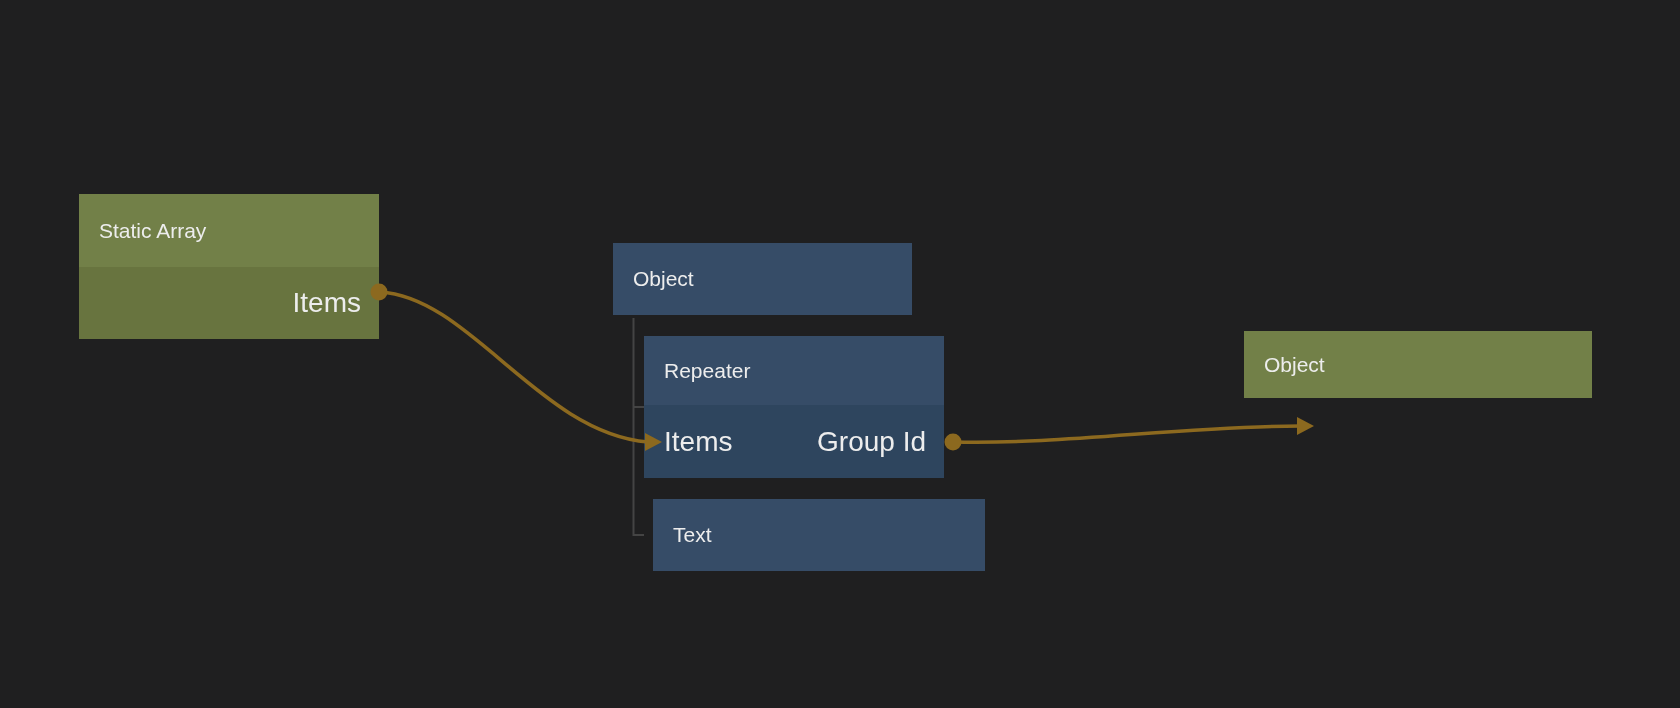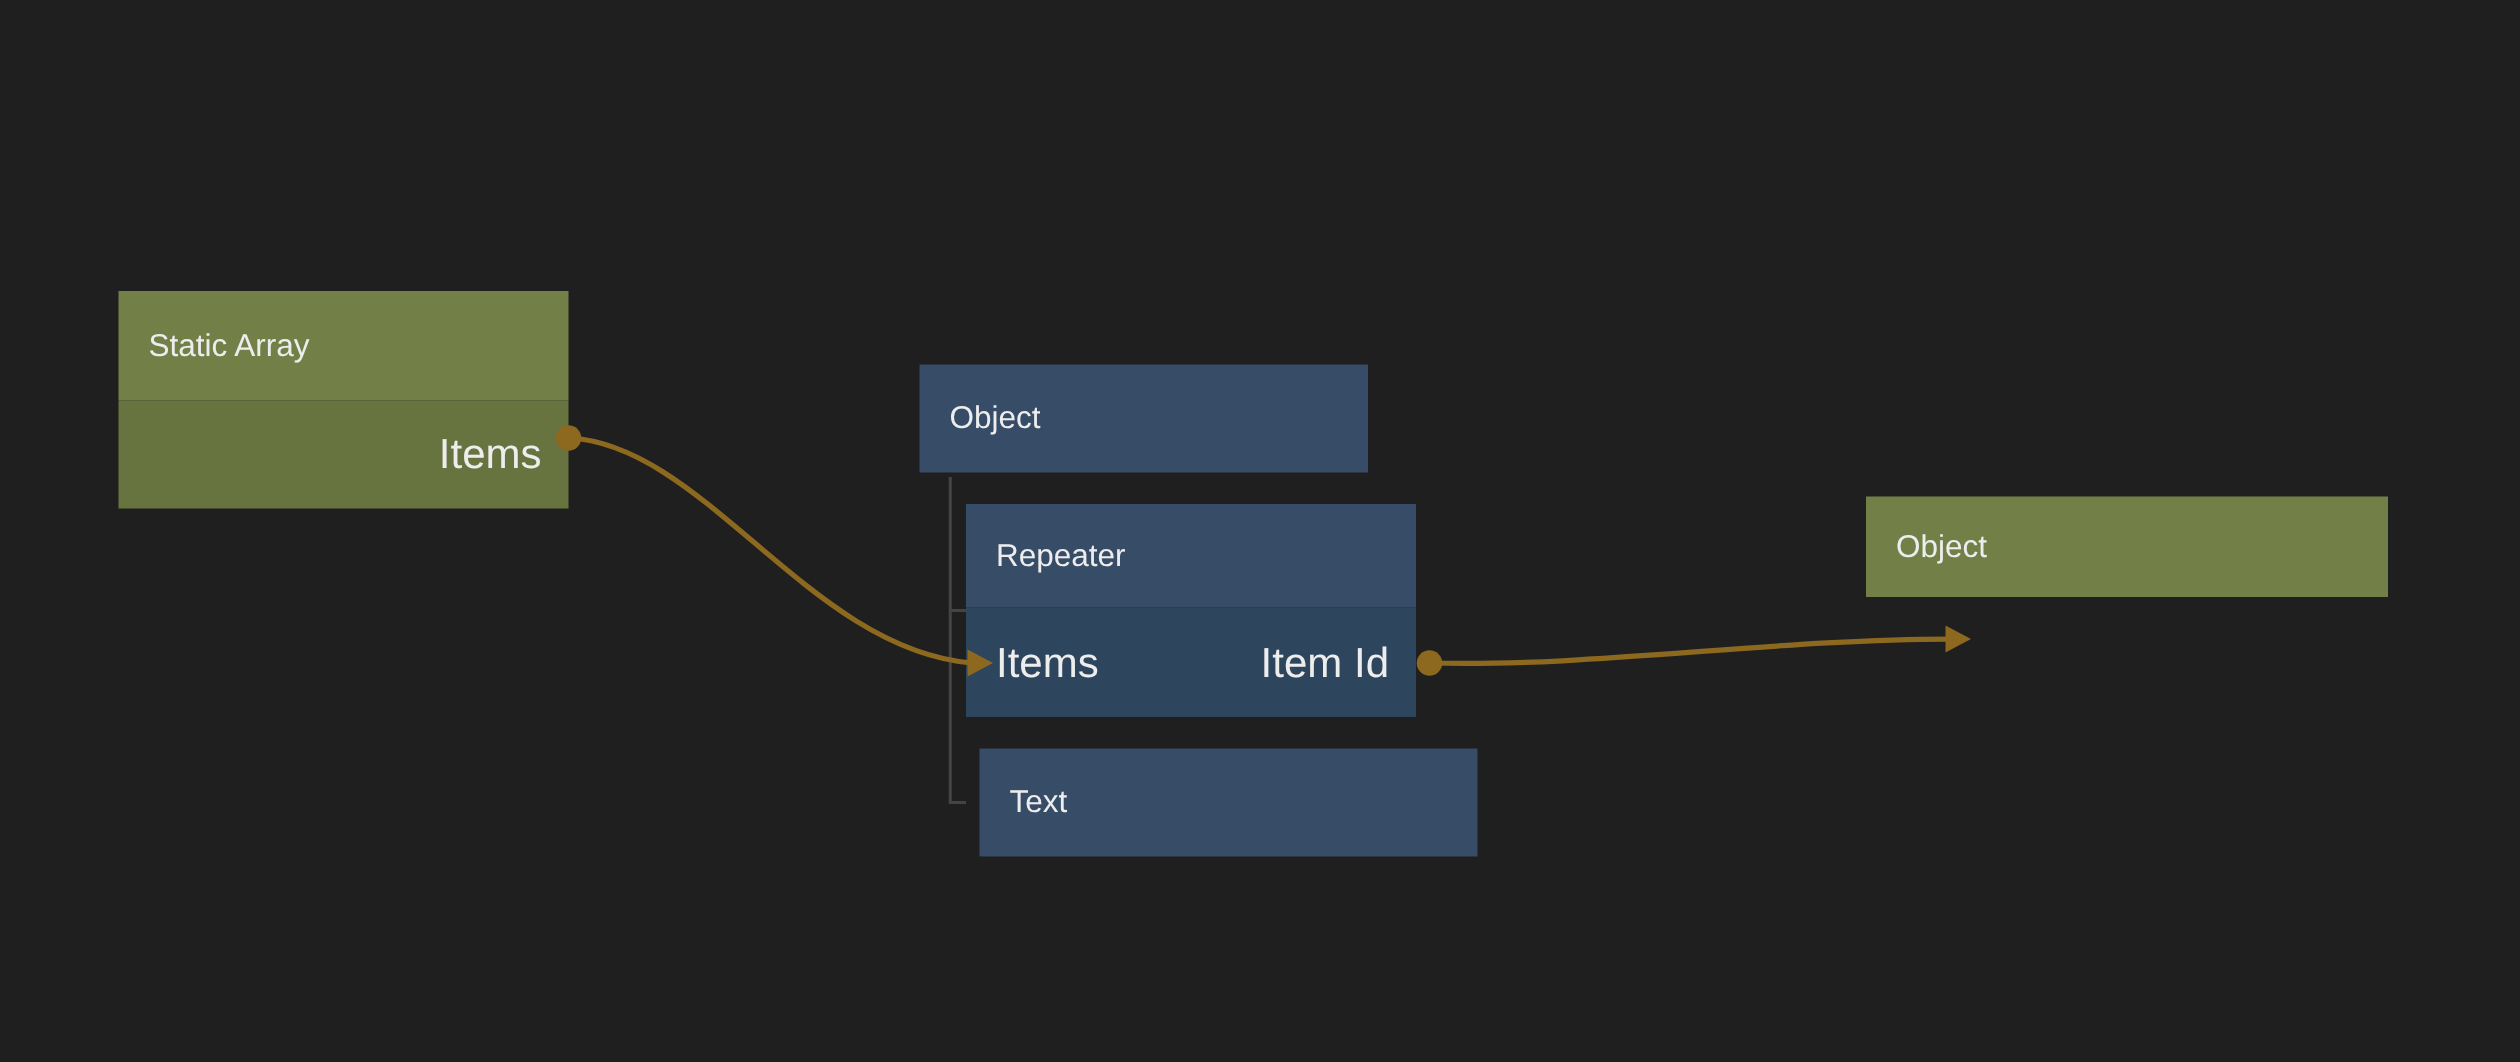--- a/index.html
+++ b/index.html
@@ -106,21 +106,21 @@
       <span>Object</span>
     </div>
   </div>
 
   <div class="node blue" id="node-repeater">
     <div class="node-header">
       <span>Repeater</span>
     </div>
     <div class="node-row">
       <span>Items</span>
-      <span>Item Id</span>
+      <span>Group Id</span>
     </div>
   </div>
 
   <div class="node blue" id="node-text">
     <div class="node-header">
       <span>Text</span>
     </div>
   </div>
 
   <div class="node green" id="node-object">

